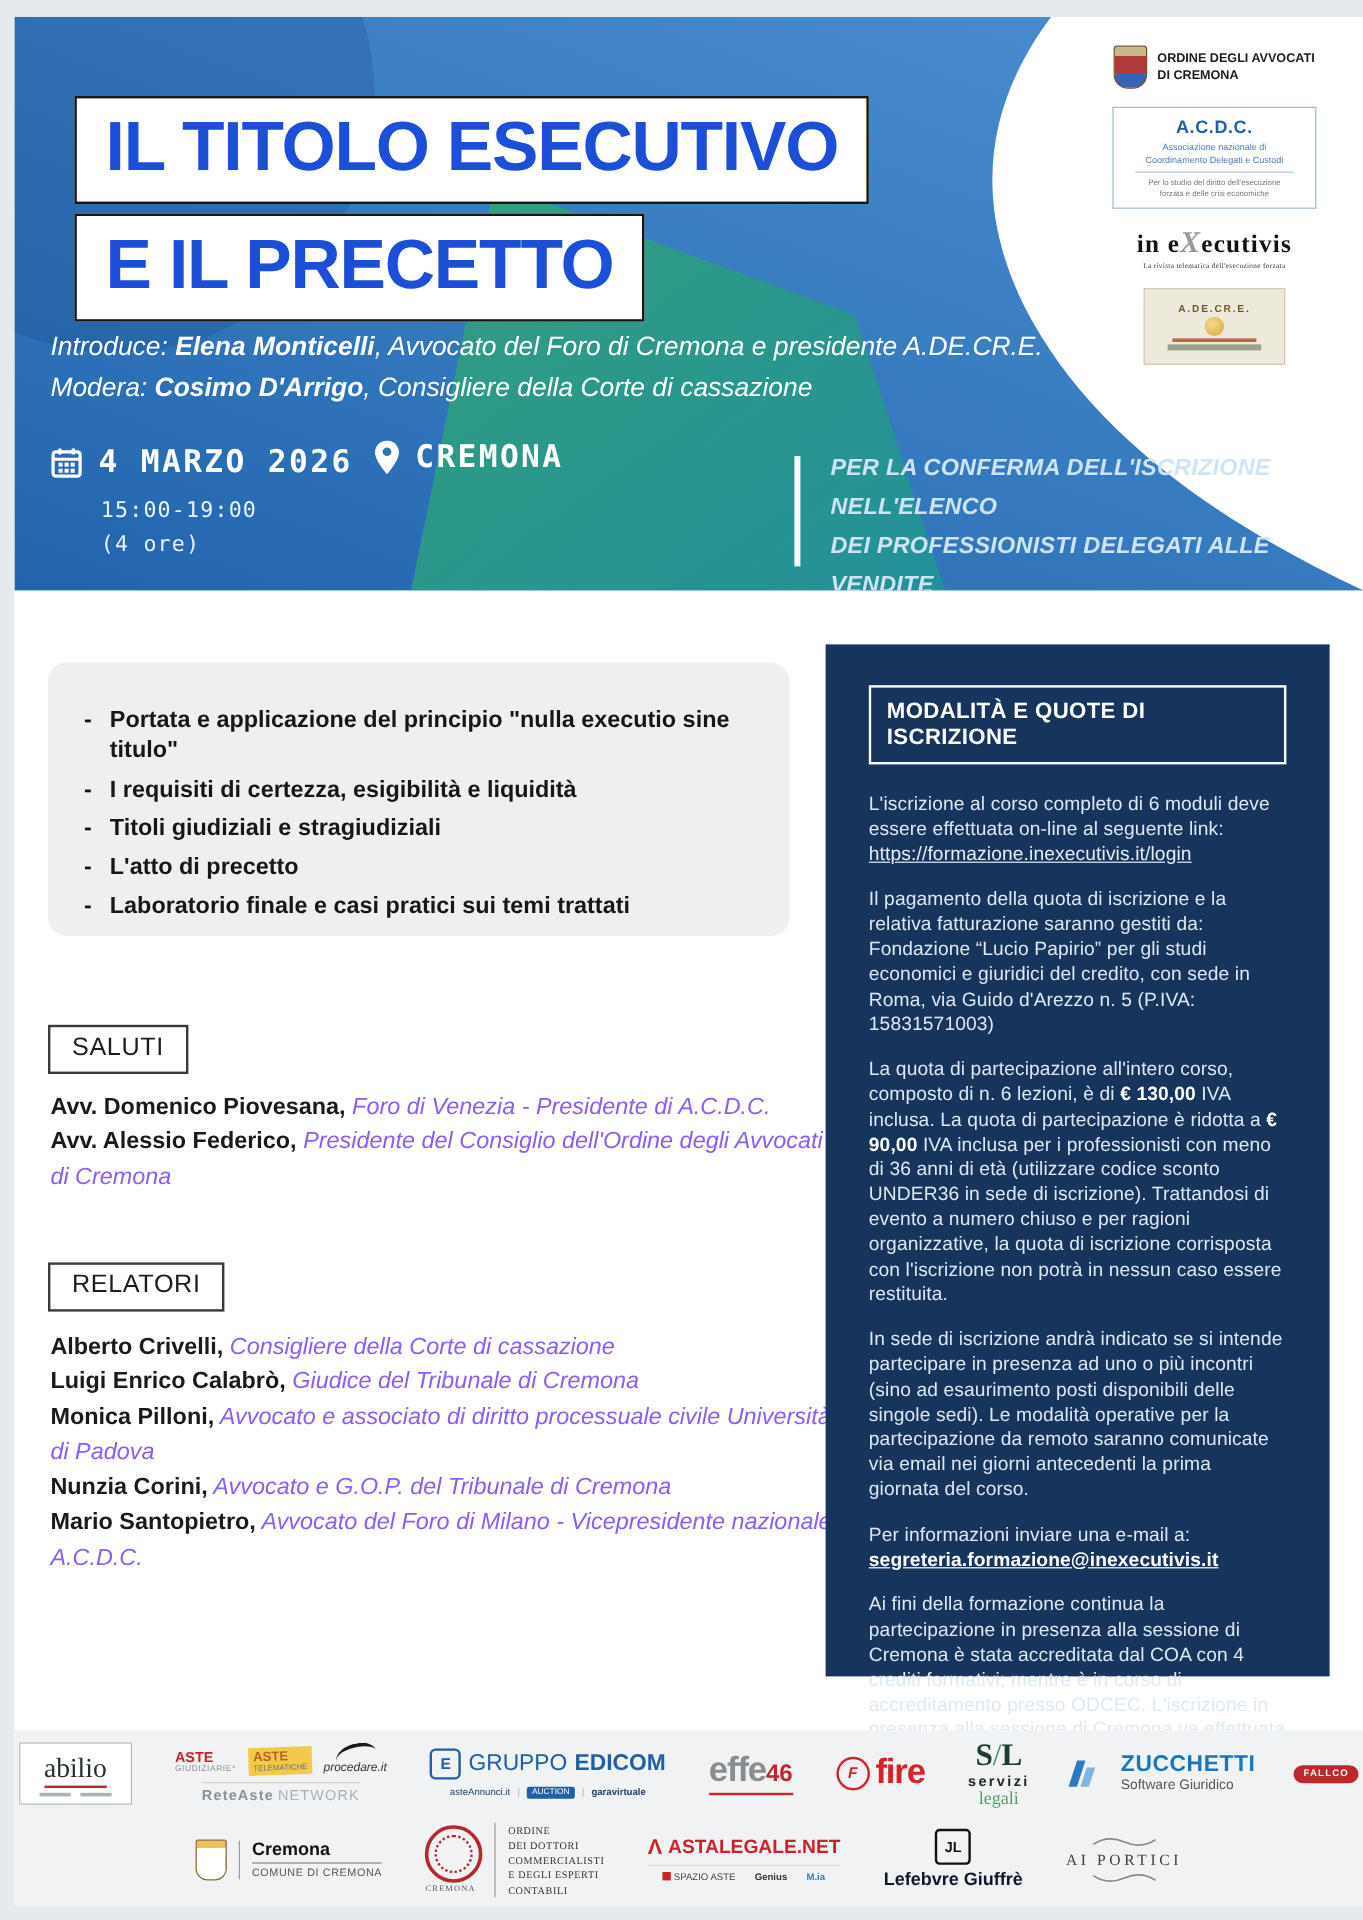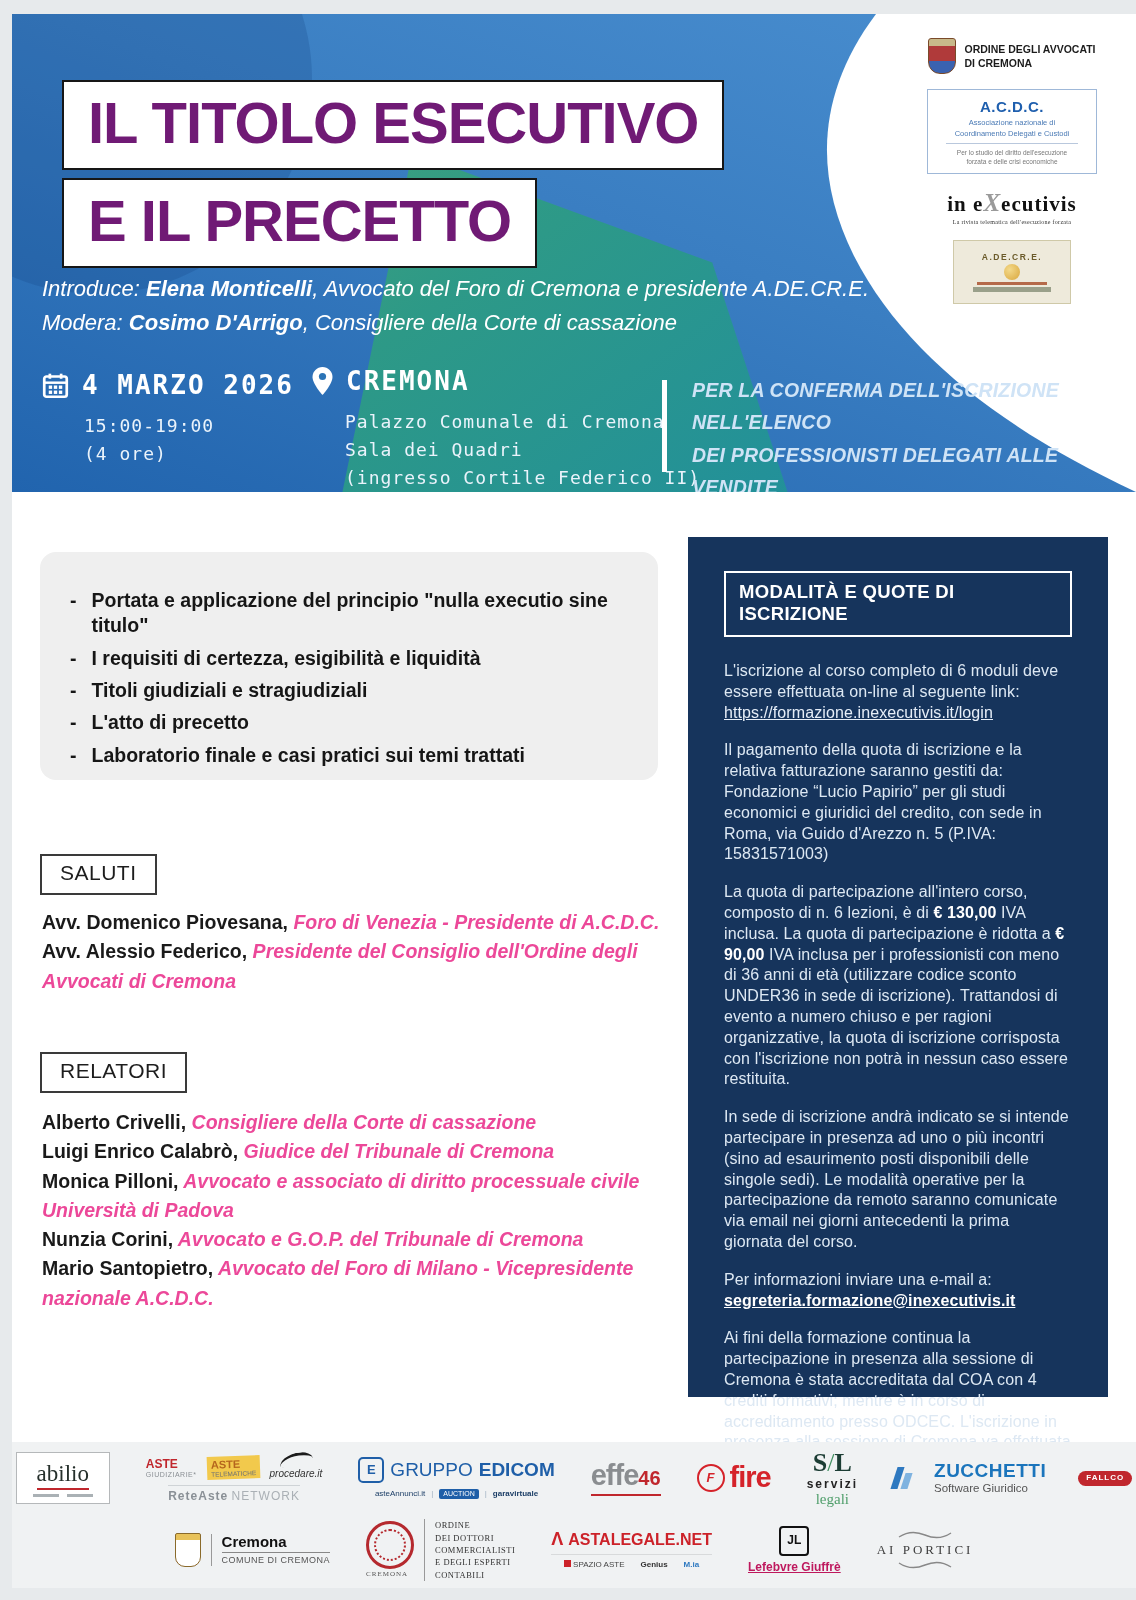--- a/index.html
+++ b/index.html
@@ -10,21 +10,21 @@
   
   .hero{position:absolute;left:0;top:0;width:1124px;height:478px;overflow:hidden;
         background:linear-gradient(200deg,#4a8fd0 0%,#3a7ec2 45%,#2164ae 100%);}
   .hero-circle{position:absolute;left:-130px;top:-150px;width:430px;height:430px;border-radius:50%;
         background:rgba(16,66,126,.22);}
   .hero-teal{position:absolute;inset:0;
         background:linear-gradient(140deg,#55ab6d 5%,#2d9b84 45%,#1e8f9e 90%);
         clip-path:polygon(35.6% 29%,62.3% 52%,69% 100%,29.4% 100%);opacity:.95;}
   .hero-blob{position:absolute;right:0;top:0;width:340px;height:478px;}
 
-  .title-box{position:absolute;left:50px;background:#fff;border:2px solid #161616;color:#701a75;
+  .title-box{position:absolute;left:50px;background:#fff;border:2px solid #161616;color:#1d4ed8;
         font-weight:700;font-size:58px;letter-spacing:-1px;line-height:1;padding:12px 24px 16px;white-space:nowrap;}
   .title-1{top:66px;}
   .title-2{top:164px;}
 
   .intro{position:absolute;left:30px;top:258px;color:#fff;font-size:22px;font-style:italic;line-height:1.55;}
   .intro b{font-weight:700;}
 
   .event-date{position:absolute;left:30px;top:356px;color:#fff;}
   .ev-head{display:flex;align-items:center;gap:13px;font-family:"DejaVu Sans Mono","Liberation Mono",monospace;
         font-weight:700;font-size:26px;letter-spacing:2px;color:#fff;}
@@ -65,21 +65,21 @@
   .topic::before{content:"-";flex:0 0 auto;}
 
   .sec-label{position:absolute;left:28px;display:inline-block;border:2px solid #3a3a3a;background:#fff;
         padding:5px 18px 8px;font-size:21px;color:#1d1d1d;letter-spacing:.5px;}
   .saluti-label{top:840px;}
   .relatori-label{top:1038px;}
   .people{position:absolute;left:30px;width:652px;font-size:19.5px;color:#1a1a1a;line-height:1.5;}
   .people-saluti{top:894px;}
   .people-relatori{top:1094px;}
   .person b{font-weight:700;}
-  .person i{font-style:italic;color:#ec4899;font-weight:bold;}
+  .person i{font-style:italic;color:#8b5cf6;}
 
   
   .sidebar{position:absolute;left:676px;top:523px;width:420px;height:860px;background:#16345c;
         padding:34px 36px;box-sizing:border-box;color:#dde8f3;}
   .side-title{display:inline-block;border:2px solid #fff;padding:8px 13px 10px;font-size:18.5px;font-weight:700;
         color:#fff;letter-spacing:.3px;margin-bottom:24px;}
   .sidebar p{font-size:16px;line-height:1.3;margin:0 0 17px;letter-spacing:.1px;}
   .sidebar b{color:#ffffff;font-weight:700;}
   .lnk{text-decoration:underline;color:#e6eef8;cursor:pointer;}
   .email{font-weight:700;text-decoration:underline;color:#fff;cursor:pointer;}
@@ -154,21 +154,21 @@
 
   .lg-asta-t{display:flex;align-items:center;gap:5px;font-size:16px;font-weight:700;color:#cc2229;border-bottom:1px solid #d8dadb;padding-bottom:4px;}
   .lg-asta-ic{font-size:18px;font-weight:700;color:#cc2229;}
   .lg-asta-sub{display:flex;align-items:flex-end;gap:16px;margin-top:5px;font-size:8px;color:#444;}
   .lg-asta-sub .sq{width:7px;height:7px;background:#cc2229;display:inline-block;margin-right:2px;}
   .lg-asta-sub .gen{font-weight:700;color:#333;}
   .lg-asta-sub .mia{color:#2e79c0;font-weight:700;}
 
   .lg-giu-ic{width:26px;height:26px;border:2px solid #111;border-radius:4px;display:flex;align-items:center;justify-content:center;
         font-size:12px;font-weight:700;color:#111;margin-bottom:5px;}
-  .lg-giu-t{font-size:12px;font-weight:600;color:#be185d;text-decoration:underline;}
+  .lg-giu-t{font-size:15px;font-weight:600;color:#0f172a;}
 
   .lg-portici{color:#555;}
   .lg-portici-t{font-family:"Liberation Serif",serif;font-size:13px;letter-spacing:3px;color:#3d3d3d;margin:2px 0;}
   .orn{display:block;margin:0 auto;}
 </style>
 </head>
 <body>
 
 <div class="sheet">
 
@@ -209,25 +209,20 @@
       </div>
     </div>
 
     <div class="event-loc">
       <div class="ev-head">
         <svg width="21" height="28" viewBox="0 0 20 28">
           <path d="M10 0 C4.5 0 0 4.5 0 10 C0 17 10 28 10 28 C10 28 20 17 20 10 C20 4.5 15.5 0 10 0 Z" fill="#fff"></path>
           <circle cx="10" cy="9.5" r="3.6" fill="#2c74b6"></circle>
         </svg>
         <span>CREMONA</span>
-      </div>
-      <div class="ev-sub">
-        <div>Palazzo Comunale di Cremona</div>
-        <div>Sala dei Quadri</div>
-        <div>(ingresso Cortile Federico II)</div>
       </div>
     </div>
 
     <div class="vdiv"></div>
 
     <div class="corso">
       <div>PER LA CONFERMA DELL'ISCRIZIONE NELL'ELENCO</div>
       <div>DEI PROFESSIONISTI DELEGATI ALLE VENDITE</div>
 
     </div>

